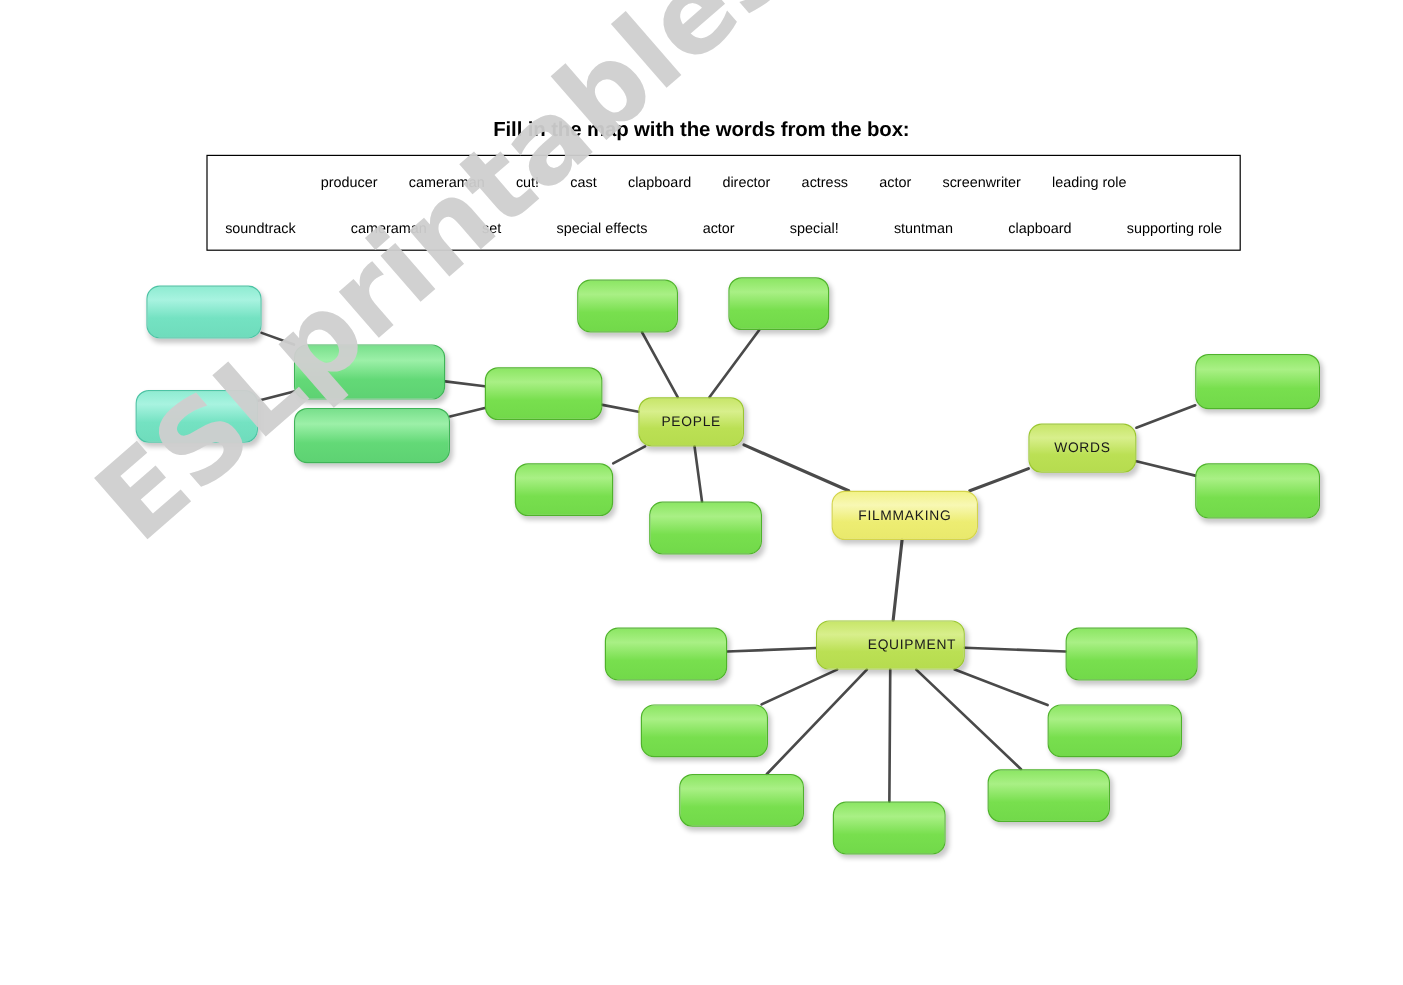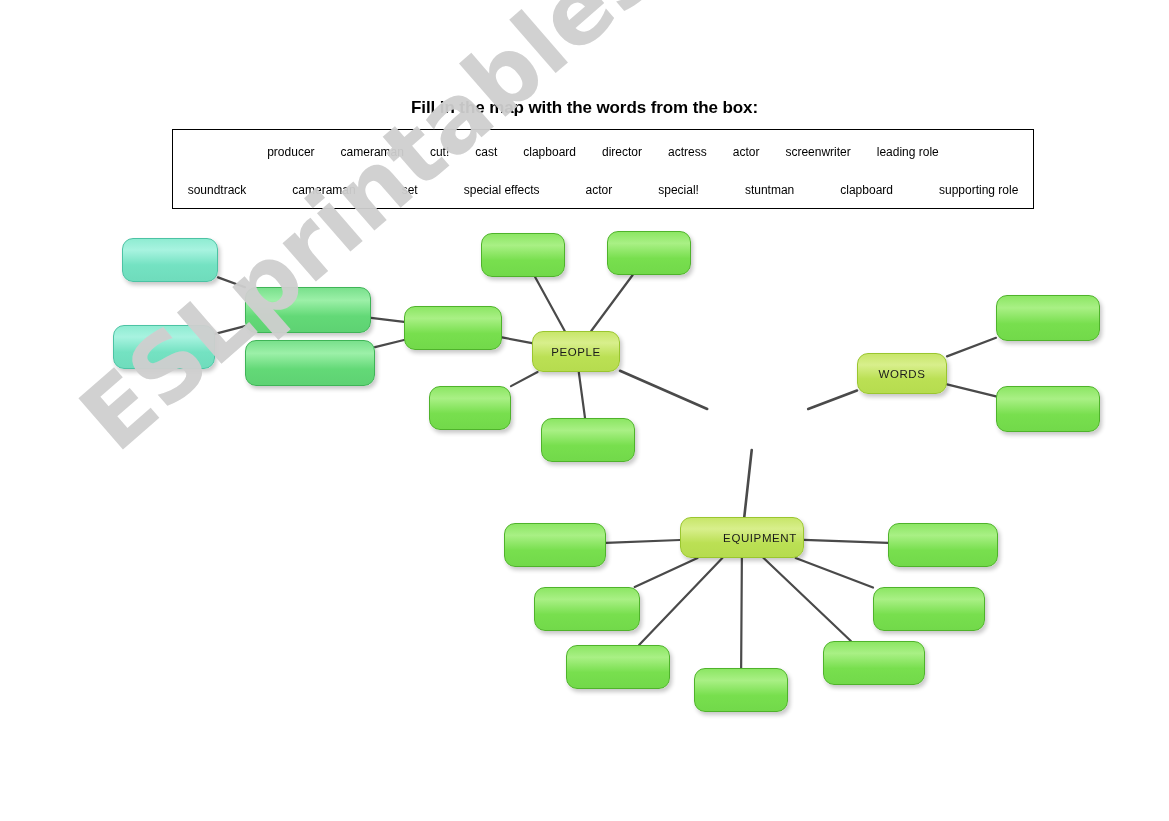--- a/index.html
+++ b/index.html
@@ -146,20 +146,21 @@
         <line x1="888" y1="542.9477611940298" x2="804" y2="539.8134328358209" stroke="#4a4a4a" stroke-width="2.2" stroke-linecap="round"></line>
         <line x1="634.6923076923077" y1="587" x2="697.5594405594405" y2="558" stroke="#4a4a4a" stroke-width="2.2" stroke-linecap="round"></line>
         <line x1="873" y1="587.5882352941177" x2="795.6153846153846" y2="558" stroke="#4a4a4a" stroke-width="2.2" stroke-linecap="round"></line>
         <line x1="639.065637065637" y1="645" x2="722.3706563706563" y2="558" stroke="#4a4a4a" stroke-width="2.2" stroke-linecap="round"></line>
         <line x1="850.8605577689243" y1="641" x2="763.5617529880478" y2="558" stroke="#4a4a4a" stroke-width="2.2" stroke-linecap="round"></line>
         <line x1="741.144262295082" y1="668" x2="741.8655737704918" y2="558" stroke="#4a4a4a" stroke-width="2.2" stroke-linecap="round"></line>
       </svg>
   <div class="node t-cat" style="left: 532px; top: 331px; width: 88px; height: 41px;">PEOPLE</div>
       <div class="node t-cat" style="left: 857px; top: 353px; width: 90px; height: 41px;">WORDS</div>
       <div class="node t-cat" style="left: 680px; top: 517px; width: 124px; height: 41px; padding-left: 36px;">EQUIPMENT</div>
+      <div class="node t-center" style="left: 693px; top: 409px; width: 122px; height: 41px;">FILMMAKING</div>
       <div class="node t-lgreen" style="left: 481px; top: 233px; width: 84px; height: 44px;"></div>
       <div class="node t-lgreen" style="left: 607px; top: 231px; width: 84px; height: 44px;"></div>
       <div class="node t-lgreen" style="left: 404px; top: 306px; width: 98px; height: 44px;"></div>
       <div class="node t-lgreen" style="left: 429px; top: 386px; width: 82px; height: 44px;"></div>
       <div class="node t-lgreen" style="left: 541px; top: 418px; width: 94px; height: 44px;"></div>
       <div class="node t-mgreen" style="left: 245px; top: 287px; width: 126px; height: 46px;"></div>
       <div class="node t-mgreen" style="left: 245px; top: 340px; width: 130px; height: 46px;"></div>
       <div class="node t-teal" style="left: 122px; top: 238px; width: 96px; height: 44px;"></div>
       <div class="node t-teal" style="left: 113px; top: 325px; width: 102px; height: 44px;"></div>
       <div class="node t-lgreen" style="left: 996px; top: 295px; width: 104px; height: 46px;"></div>

